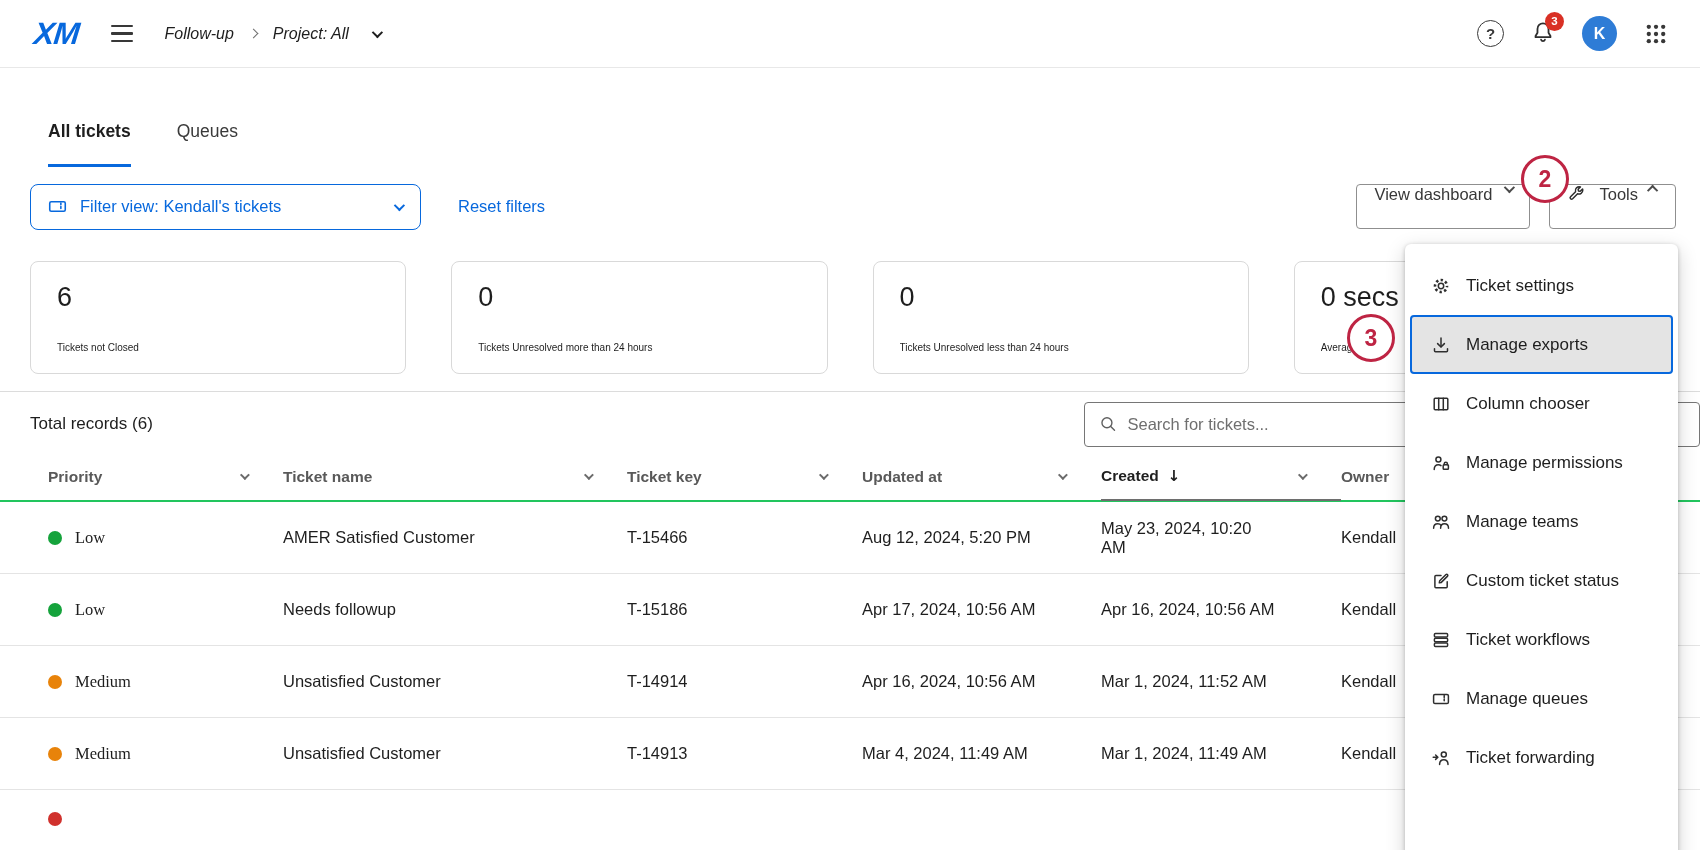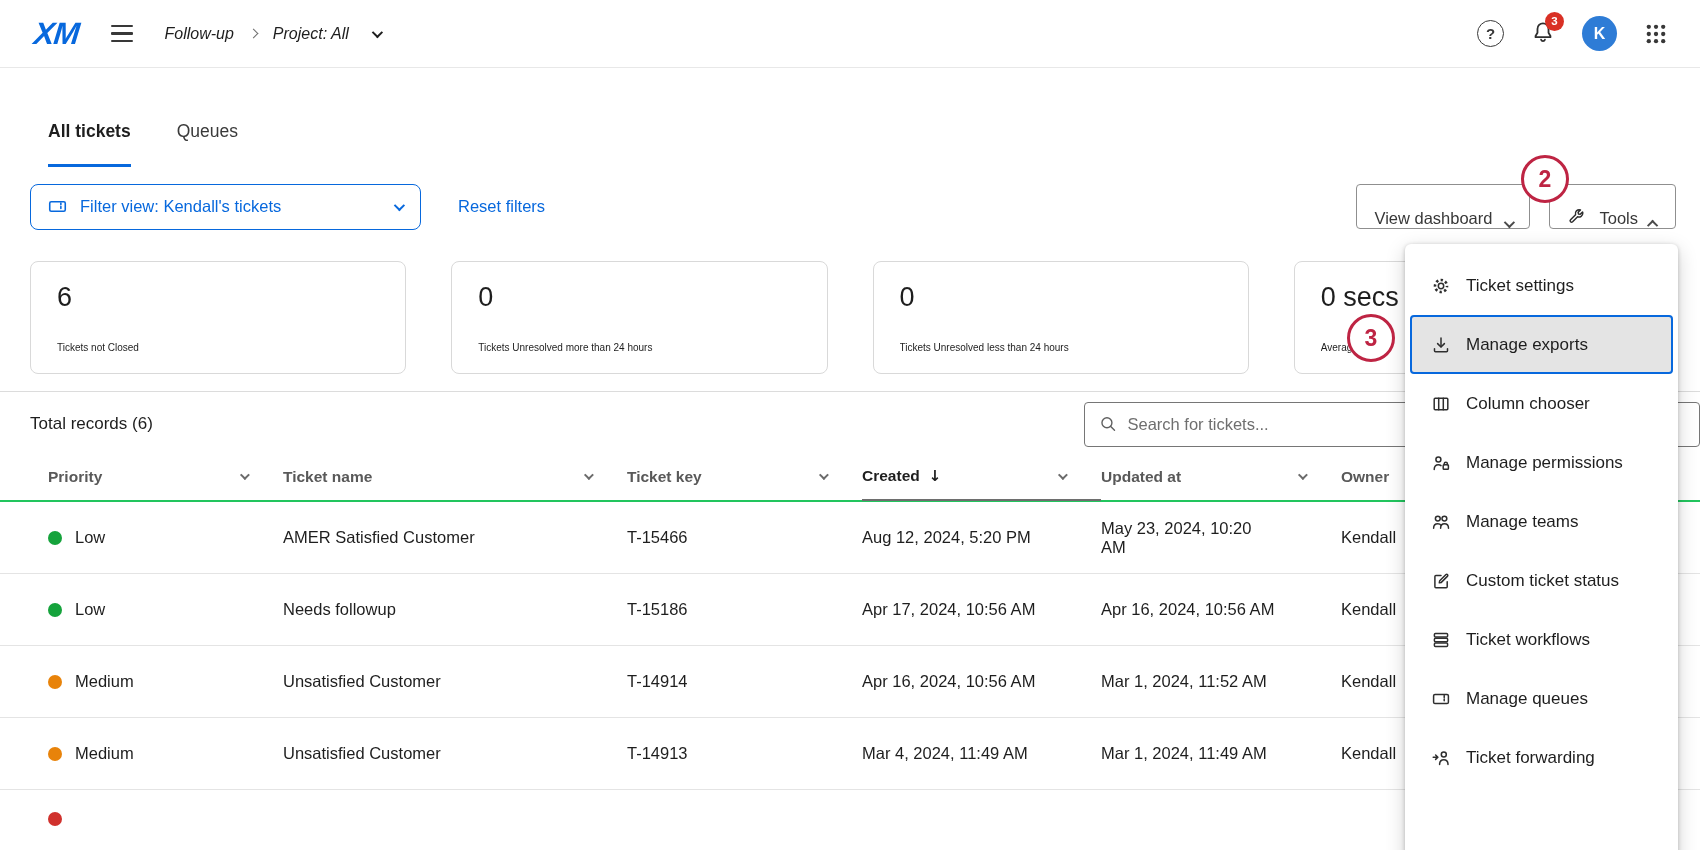--- a/index.html
+++ b/index.html
@@ -40,21 +40,21 @@
 
   
   .filter-row { display:flex; align-items:center; margin-top:16px; padding:0 24px 0 30px; height:47px; }
   .filter-view-btn { display:flex; align-items:center; width:391px; height:46px; padding:0 18px 0 16px;
                      background:#fff; border:1px solid #0768DD; border-radius:8px; color:#0768DD;
                      font-size:16.5px; cursor:pointer; font-family:inherit; }
   .filter-view-btn .fv-label { margin-left:12px; }
   .filter-view-btn .chev { margin-left:auto; }
   .reset-link { margin-left:37px; color:#0768DD; font-size:16.5px; text-decoration:none; cursor:pointer; }
   .fr-right { margin-left:auto; display:flex; align-items:center; gap:19px; }
-  .ghost-btn { display:flex; align-items:flex-end; gap:12px; height:45px; padding:0 17px; background:#fff;
+  .ghost-btn { display:flex; align-items:flex-start; gap:12px; height:45px; padding:0 17px; background:#fff;
                border:1px solid #8f8f8f; border-radius:4px; font-size:16.5px; color:#383838; cursor:pointer; font-family:inherit; }
   .ghost-btn .chev { color:#4b4b4b; }
 
   
   .stats { display:flex; gap:45px; padding:0 30px; margin-top:31px; }
   .stat-card { flex:1; height:113px; background:#fff; border:1px solid #d9d9d9; border-radius:8px;
                padding:20px 26px; display:flex; flex-direction:column; justify-content:space-between; }
   .stat-value { font-size:27px; color:#1e1e1e; }
   .stat-label { font-size:10px; color:#1e1e1e; white-space:nowrap; overflow:hidden; }
 
@@ -76,21 +76,21 @@
   .thead, .tr { display:grid; grid-template-columns:235px 344px 235px 239px 240px 1fr; padding-left:48px; }
   .thead { border-bottom:2px solid #22c55e; }
   .th { display:flex; align-items:center; justify-content:space-between; padding:0 36px 14px 0;
         font-size:15.5px; font-weight:bold; color:#595959; cursor:pointer; }
   .th .chev { width:7px; height:7px; border-width:2px; color:#6b6b6b; }
   .th-sorted { color:#1e1e1e; border-bottom:2px solid #6e6e6e; margin-bottom:-1px; }
   .th-left { display:flex; align-items:center; gap:9px; }
   .sort-arrow { font-family:"DejaVu Sans",sans-serif; font-size:15px; font-weight:bold; color:#1e1e1e; }
   .tr { min-height:72px; align-items:center; border-bottom:1px solid #e4e4e4; font-size:16.5px; cursor:pointer; }
   .td { padding:14px 24px 14px 0; }
-  .td-priority { display:flex; align-items:center; gap:13px; }
+  .td-priority { display:flex; align-items:center; gap:13px;font-family:Liberation Serif, serif; }
   .dot { width:14px; height:14px; border-radius:50%; flex:0 0 auto; }
   .td-created { padding-right:63px; }
   .tr.partial { border-bottom:none; min-height:40px; align-items:start; }
   .tr.partial .td { padding:22px 0 0 0; }
 
   
   .tools-menu { position:absolute; left:1405px; top:244px; width:273px; height:624px; background:#fff;
                 border-radius:6px; box-shadow:0 1px 4px rgba(0,0,0,.22), 0 6px 20px rgba(0,0,0,.18);
                 padding:12px 0 8px 0; z-index:50; }
   .menu-item { height:59px; display:flex; align-items:center; gap:15px; padding-left:26px;
@@ -229,32 +229,32 @@
         <span class="chev down"></span>
       </div>
       <div class="th">
         <span>Ticket name</span>
         <span class="chev down"></span>
       </div>
       <div class="th">
         <span>Ticket key</span>
         <span class="chev down"></span>
       </div>
+      <div class="th">
+        <span>Updated at</span>
+        <span class="chev down"></span>
+      </div>
       <div class="th th-sorted">
         <span class="th-left">
           <span>Created</span>
           <span class="sort-arrow">↓</span>
         </span>
         <span class="chev down"></span>
       </div>
       <div class="th">
-        <span>Updated at</span>
-        <span class="chev down"></span>
-      </div>
-      <div class="th">
         <span>Owner</span>
       </div>
     </div>
 
     <div class="tr">
       <div class="td td-priority">
         <span class="dot" style="background-color: rgb(21, 163, 60);"></span>
         <span>Low</span>
       </div>
       <div class="td">AMER Satisfied Customer</div>

